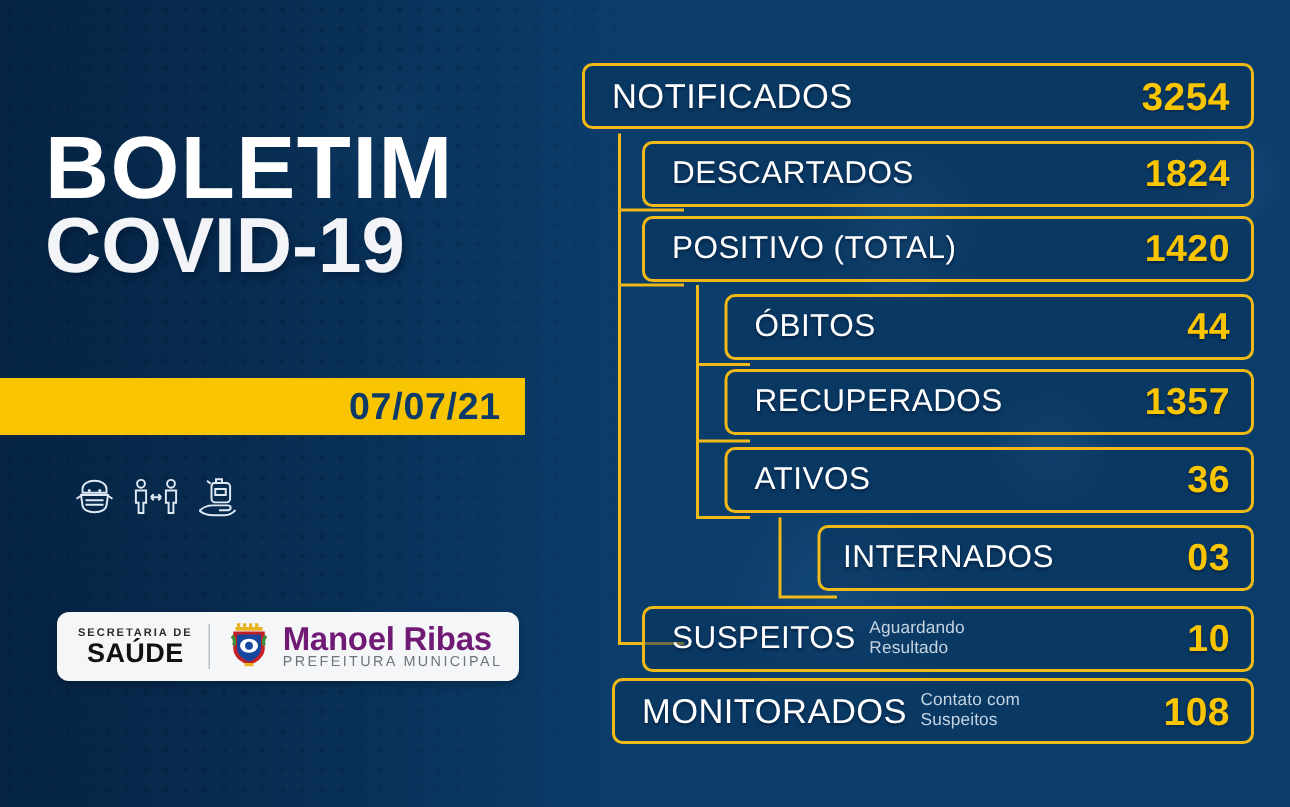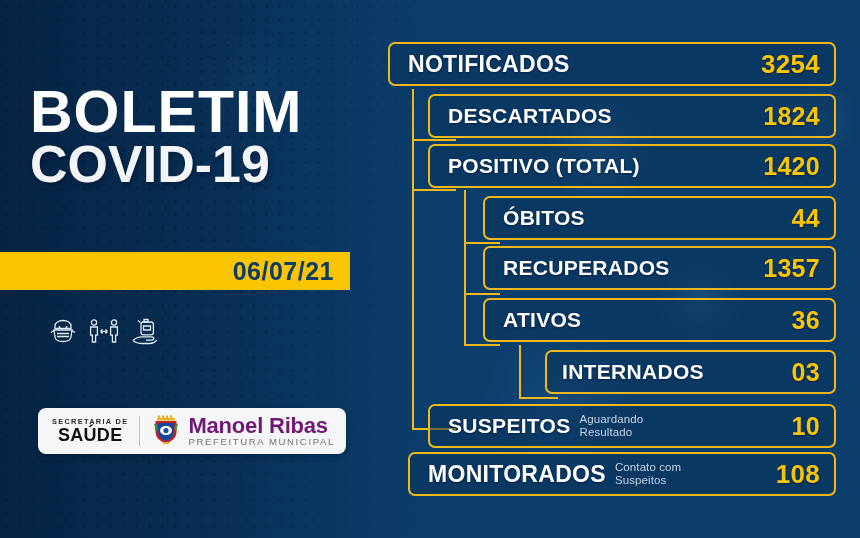--- a/index.html
+++ b/index.html
@@ -100,21 +100,21 @@
     position:absolute;
     height:44px;
     right:24px;
     border:2px solid #f0b917;
     border-radius:7px;
     background:rgba(10,52,92,.55);
     display:flex; align-items:center;
     padding:0 14px 0 18px;
   }
   .row .label{
-    color:#ffffff; font-weight:bold; letter-spacing:.3px;
+    color:#ffffff; font-weight:normal; letter-spacing:.3px;
     white-space:nowrap; text-shadow:0 1px 2px rgba(0,10,30,.5);
   }
   .row .sub{
     color:#c3d3e2; font-size:11.5px; line-height:1.13; font-weight:normal;
     margin-left:9px; white-space:pre-line; letter-spacing:.1px;
   }
   .row .value{
     margin-left:auto; color:#f9c400; font-weight:bold; letter-spacing:.3px;
     text-shadow:0 1px 2px rgba(0,10,30,.45);
   }
@@ -133,21 +133,21 @@
 <div id="bg-vignette"></div>
 
 <div id="left">
 
   <div id="title-block">
     <div class="t-boletim">BOLETIM</div>
     <div class="t-covid">COVID-19</div>
   </div>
 
   <div id="date-bar">
-    <span class="dt">06/07/21</span>
+    <span class="dt">07/07/21</span>
   </div>
 
   <div id="prevention">
     <div class="prev-icons">
 
       <span>
       <svg width="30" height="30" viewBox="0 0 30 30" fill="none" stroke="#dfeaf5" stroke-width="1.3">
         <path d="M7 10c0-3.3 3.6-5.5 8-5.5s8 2.2 8 5.5v2.5H7z"></path>
         <circle cx="11.5" cy="11" r="1" fill="#dfeaf5" stroke="none"></circle>
         <circle cx="18.5" cy="11" r="1" fill="#dfeaf5" stroke="none"></circle>

